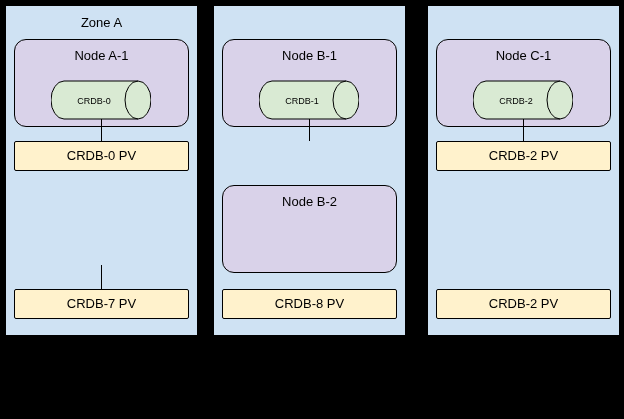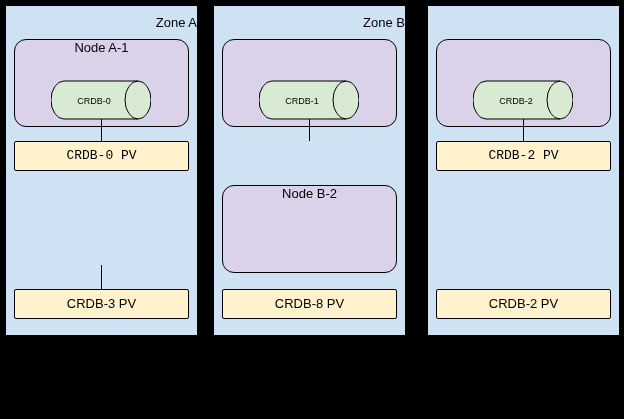--- a/index.html
+++ b/index.html
@@ -15,46 +15,46 @@
   .zone {
     position: absolute; top: 5px; width: 193px; height: 331px;
     background: var(--zone-fill, #cfe2f3);
     border: 1px solid var(--border, #000);
   }
   .zone-a { left: 5px; }
   .zone-b { left: 213px; }
   .zone-c { left: 427px; }
   .zone-label {
     position: absolute; top: 9px; left: 0; width: 100%;
-    text-align: right; font-size: 13px;
+    text-align: center; font-size: 13px;
   }
   .node {
     position: absolute; left: 8px; width: 175px; height: 88px;
     background: var(--node-fill, #d9d2e9);
     border: 1px solid var(--border, #000);
     border-radius: 12px;
   }
   .node-row1 { top: 33px; }
   .node-row2 { top: 179px; }
-  .node-label { margin-top: 0; text-align: center; font-size: 13px; }
+  .node-label { margin-top: 8px; text-align: center; font-size: 13px; }
   .cylinder { position: absolute; left: 36px; top: 40px; width: 100px; height: 40px; }
   .cyl-body { fill: var(--cylinder-fill, #d9ead3); stroke: var(--border, #000); stroke-width: 1; }
   .cyl-edge { fill: none; stroke: var(--border, #000); stroke-width: 1; }
   .cyl-label { font-size: 9px; font-family: "Liberation Sans", sans-serif; fill: #000; }
   .connector { position: absolute; left: 95px; width: 1px; background: var(--border, #000); }
   .conn-row1 { top: 113px; height: 22px; }
   .conn-row2 { top: 259px; height: 24px; }
   .pv {
     position: absolute; left: 8px; width: 175px; height: 30px;
     background: var(--pv-fill, #fff2cc);
     border: 1px solid var(--border, #000);
     border-radius: 2px;
     font-size: 13px; text-align: center; line-height: 28px;
   }
-  .pv-row1 { top: 135px; font-family: Liberation Mono, monospace; }
+  .pv-row1 { top: 135px; }
   .pv-row2 { top: 283px; }
 </style>
 </head>
 <body>
 
 <div class="canvas">
 
   <div class="zone zone-a">
     <div class="zone-label">Zone A</div>
 
@@ -63,44 +63,45 @@
       <svg class="cylinder" viewBox="0 0 100 40">
         <path class="cyl-body" d="M13 1 L87 1 A13 19 0 0 1 87 39 L13 39 A13 19 0 0 1 13 1 Z"></path>
         <path class="cyl-edge" d="M87 1 A13 19 0 0 0 87 39"></path>
         <text class="cyl-label" x="43" y="23.5" text-anchor="middle">CRDB-0</text>
       </svg>
     </div>
     <div class="connector conn-row1"></div>
     <div class="pv pv-row1">CRDB-0 PV</div>
 
     <div class="connector conn-row2"></div>
-    <div class="pv pv-row2">CRDB-3 PV</div>
+    <div class="pv pv-row2">CRDB-7 PV</div>
   </div>
 
   <div class="zone zone-b">
-    <div class="zone-label">Zone B</div>
 
     <div class="node node-row1">
+      <div class="node-label">Node B-1</div>
       <svg class="cylinder" viewBox="0 0 100 40">
         <path class="cyl-body" d="M13 1 L87 1 A13 19 0 0 1 87 39 L13 39 A13 19 0 0 1 13 1 Z"></path>
         <path class="cyl-edge" d="M87 1 A13 19 0 0 0 87 39"></path>
         <text class="cyl-label" x="43" y="23.5" text-anchor="middle">CRDB-1</text>
       </svg>
     </div>
     <div class="connector conn-row1"></div>
 
     <div class="node node-row2">
       <div class="node-label">Node B-2</div>
     </div>
     <div class="pv pv-row2">CRDB-8 PV</div>
   </div>
 
   <div class="zone zone-c">
 
     <div class="node node-row1">
+      <div class="node-label">Node C-1</div>
       <svg class="cylinder" viewBox="0 0 100 40">
         <path class="cyl-body" d="M13 1 L87 1 A13 19 0 0 1 87 39 L13 39 A13 19 0 0 1 13 1 Z"></path>
         <path class="cyl-edge" d="M87 1 A13 19 0 0 0 87 39"></path>
         <text class="cyl-label" x="43" y="23.5" text-anchor="middle">CRDB-2</text>
       </svg>
     </div>
     <div class="connector conn-row1"></div>
     <div class="pv pv-row1">CRDB-2 PV</div>
 
     <div class="pv pv-row2">CRDB-2 PV</div>

